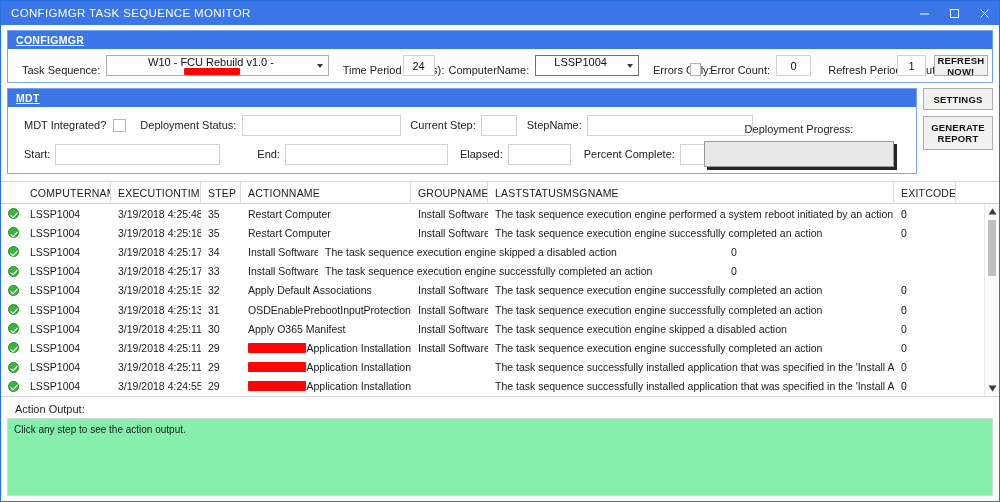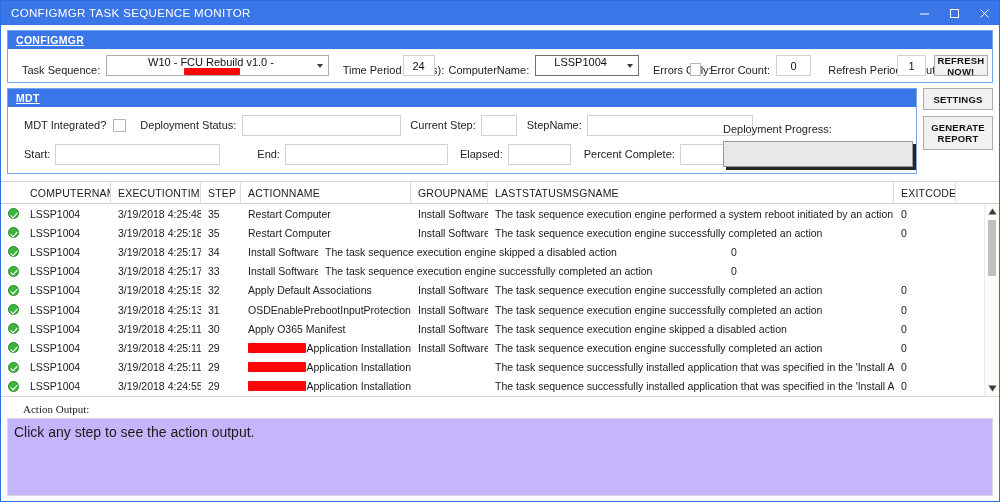--- a/index.html
+++ b/index.html
@@ -255,23 +255,23 @@
 
   
   .ao-label {
     font-size: 11px;
     color: #222;
     margin: 6px 0 3px 6px;
   }
   .ao-box {
     margin: 0 6px;
     border: 1px solid #d9d9d9;
-    background: #c4b5fd;
+    background: #86efac;
     height: 78px;
-    font-size: 14px;
+    font-size: 10px;
     color: #1a1a1a;
     padding: 5px 6px;
   }
 </style>
 </head>
 <body>
 
 <div id="app">
 
   <div class="titlebar">
@@ -352,21 +352,21 @@
             <div class="txtbox left" style="width:165px;"></div>
             <div class="lbl" style="margin:0 5px 0 37px;">End:</div>
             <div class="txtbox left" style="width:163px;"></div>
             <div class="lbl" style="margin:0 5px 0 12px;">Elapsed:</div>
             <div class="txtbox left" style="width:63px;"></div>
             <div class="lbl" style="margin:0 5px 0 13px;">Percent Complete:</div>
             <div class="txtbox left" style="width:46px;"></div>
           </div>
         </div>
 
-        <div style="position:absolute; left:722px; top:122px; width:190px;">
+        <div style="position:absolute; left:703px; top:122px; width:190px;text-align:center;">
           <div class="lbl" style="margin-bottom:6px;">Deployment Progress:</div>
           <div class="progress-outer">
             <div id="progress-fill" style="height:100%; width:0%; background:#06b025;"></div>
           </div>
         </div>
       </div>
 
       <div class="side-btns">
         <div class="btn" style="height:22px;">SETTINGS</div>
         <div class="btn" style="height:34px;">GENERATE REPORT</div>
@@ -514,16 +514,16 @@
         </div>
         <div class="vs-thumb"></div>
         <div class="vs-arrow" style="position:absolute; bottom:0; left:0; right:0;">
           <svg width="9" height="7" viewBox="0 0 9 7">
               <polygon points="0.5,0.5 8.5,0.5 4.5,6.5" fill="#3c3c3c"></polygon>
             </svg>
         </div>
       </div>
     </div>
 
-    <div class="ao-label" style="margin-left:16px;font-family:Liberation Serif, serif;">Action Output:</div>
+    <div class="ao-label" style="margin-left:8px;">Action Output:</div>
     <div class="ao-box" style="margin:0;">Click any step to see the action output.</div>
   </div>
 </div>
 
 </body></html>

